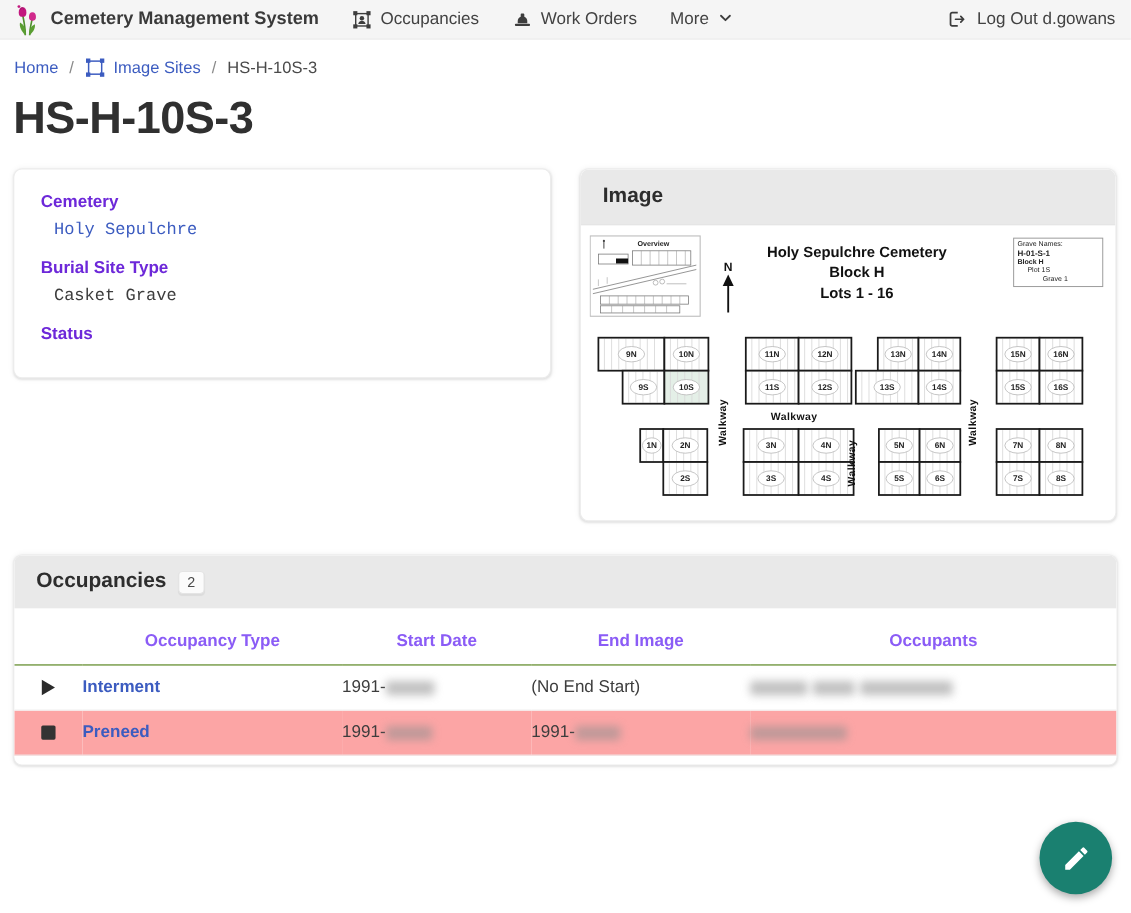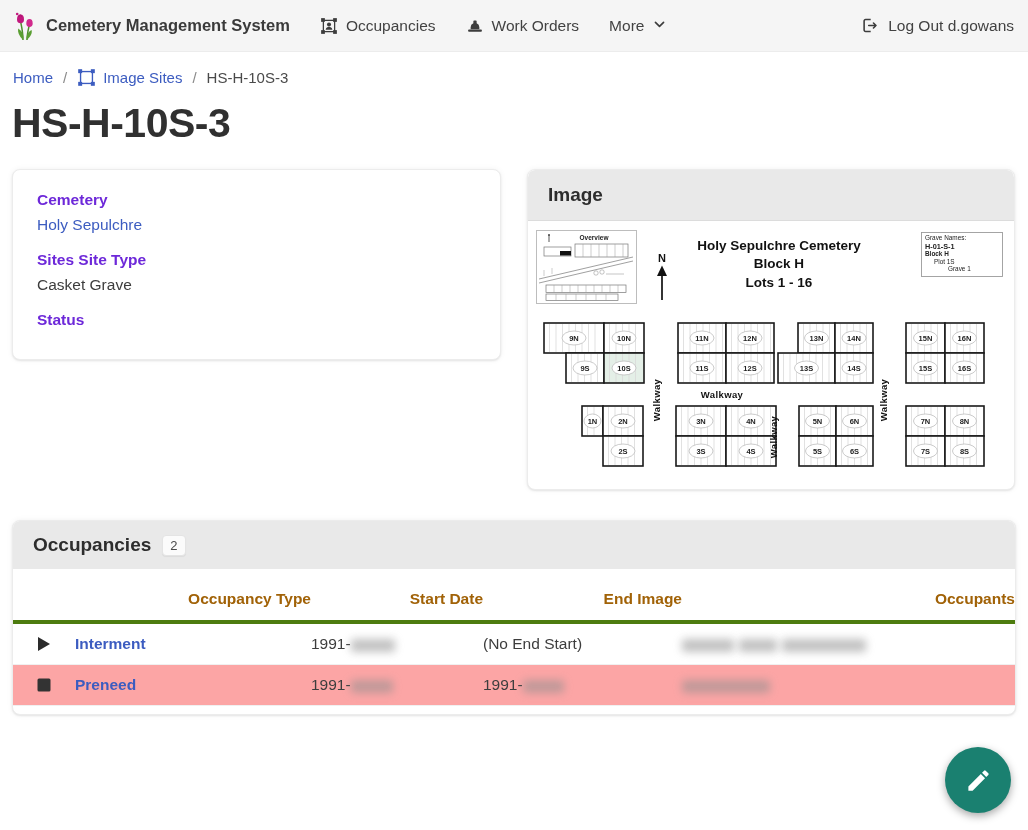--- a/index.html
+++ b/index.html
@@ -14,21 +14,21 @@
   body{
     width:1028px;height:830px;position:relative;overflow:hidden;
     background:#fff;color:var(--text);
     font-family:"Liberation Sans","DejaVu Sans",sans-serif;
   }
   svg{display:block;}
   a{color:var(--link);text-decoration:none;cursor:pointer;}
 
   
   .navbar{
-    height:52px;background:#f5f5f5;border-bottom:1px solid #ececec;
+    height:36px;background:#f5f5f5;border-bottom:1px solid #ececec;
     display:flex;align-items:center;padding:0 14px;
   }
   .brand{display:flex;align-items:center;gap:10px;font-weight:700;font-size:16.5px;color:#3a3a3a;}
   .nav-items{display:flex;align-items:center;margin-left:30px;gap:30px;}
   .nav-item{display:flex;align-items:center;gap:8px;font-size:15.5px;color:#424242;cursor:pointer;}
   .nav-item .ni{width:18px;height:18px;}
   .spacer{flex:1;}
   .logout{display:flex;align-items:center;gap:9px;font-size:15.5px;color:#424242;cursor:pointer;}
 
   
@@ -42,21 +42,21 @@
 
   
   .cards{display:flex;gap:26px;margin:23px 12px 0;align-items:flex-start;}
   .card{
     background:#fff;border:1px solid #ececec;border-radius:8px;
     box-shadow:0 1px 2px rgba(0,0,0,.09),0 0 6px rgba(0,0,0,.05);
   }
   .details-card{width:489px;padding:21px 24px 23px;}
   .details-card dl{margin:0;}
   .details-card dt{font-weight:700;font-size:15.5px;color:#6d28d9;margin:0 0 7px;}
-  .details-card dd{margin:0 0 17px;font-size:15.5px;color:#3d3d3d;}
+  .details-card dd{margin:0 12px 17px;font-size:15.5px;color:#3d3d3d;font-family:Liberation Mono, monospace;}
   .details-card dd:last-child{margin-bottom:0;}
 
   .image-card{width:488px;overflow:hidden;}
   .card-header{
     background:var(--band);border-bottom:1px solid #dcdcdc;
     padding:14px 20px;font-size:19px;font-weight:700;color:#2d2d2d;
     display:flex;align-items:center;gap:10px;border-radius:7px 7px 0 0;
   }
   .image-body{padding:5px 8px 9px;}
 
@@ -76,21 +76,21 @@
     background:var(--band);padding:13px 20px;display:flex;align-items:center;gap:11px;
     font-size:19px;font-weight:700;color:#2d2d2d;
   }
   .badge{
     background:#fbfbfb;border:1px solid #e4e4e4;border-radius:4px;
     font-size:13px;font-weight:400;color:#4a4a4a;padding:2px 7px;box-shadow:0 1px 1px rgba(0,0,0,.06);
   }
   .occ-body{padding:9px 0 8px;}
   table{width:100%;border-collapse:collapse;font-size:15.5px;table-layout:fixed;}
   col.c-icon{width:62px;} col.c-type{width:236px;} col.c-start{width:172px;} col.c-end{width:199px;}
-  th{text-align:right;font-weight:700;color:#a16207;padding:12px 0;border-bottom:4px solid #4d7c0f;}
+  th{text-align:center;font-weight:700;color:#8b5cf6;padding:12px 0;border-bottom:1px solid #4d7c0f;}
   td{padding:11px 0;color:#3d3d3d;vertical-align:middle;}
   tbody tr{border-bottom:1px solid #f0f0f0;}
   tbody tr.alt{background:#fca5a5;}
   td.icon-cell,th.icon-cell{padding-left:24px;}
   .type-link{font-weight:700;}
   .redact{
     display:inline-block;height:13px;border-radius:2px;background:#8f8f8f;
     opacity:.55;filter:blur(4px);vertical-align:middle;margin-right:5px;
   }
 
@@ -190,21 +190,21 @@
 </div>
 
 <h1 class="page-title">HS-H-10S-3</h1>
 
 <div class="cards">
 
   <div class="card details-card">
     <dl>
       <dt>Cemetery</dt>
       <dd><a>Holy Sepulchre</a></dd>
-      <dt>Sites Site Type</dt>
+      <dt>Burial Site Type</dt>
       <dd>Casket Grave</dd>
       <dt>Status</dt>
     </dl>
   </div>
 
   <div class="card image-card">
     <div class="card-header">
       <span>Image</span>
     </div>
     <div class="image-body">

